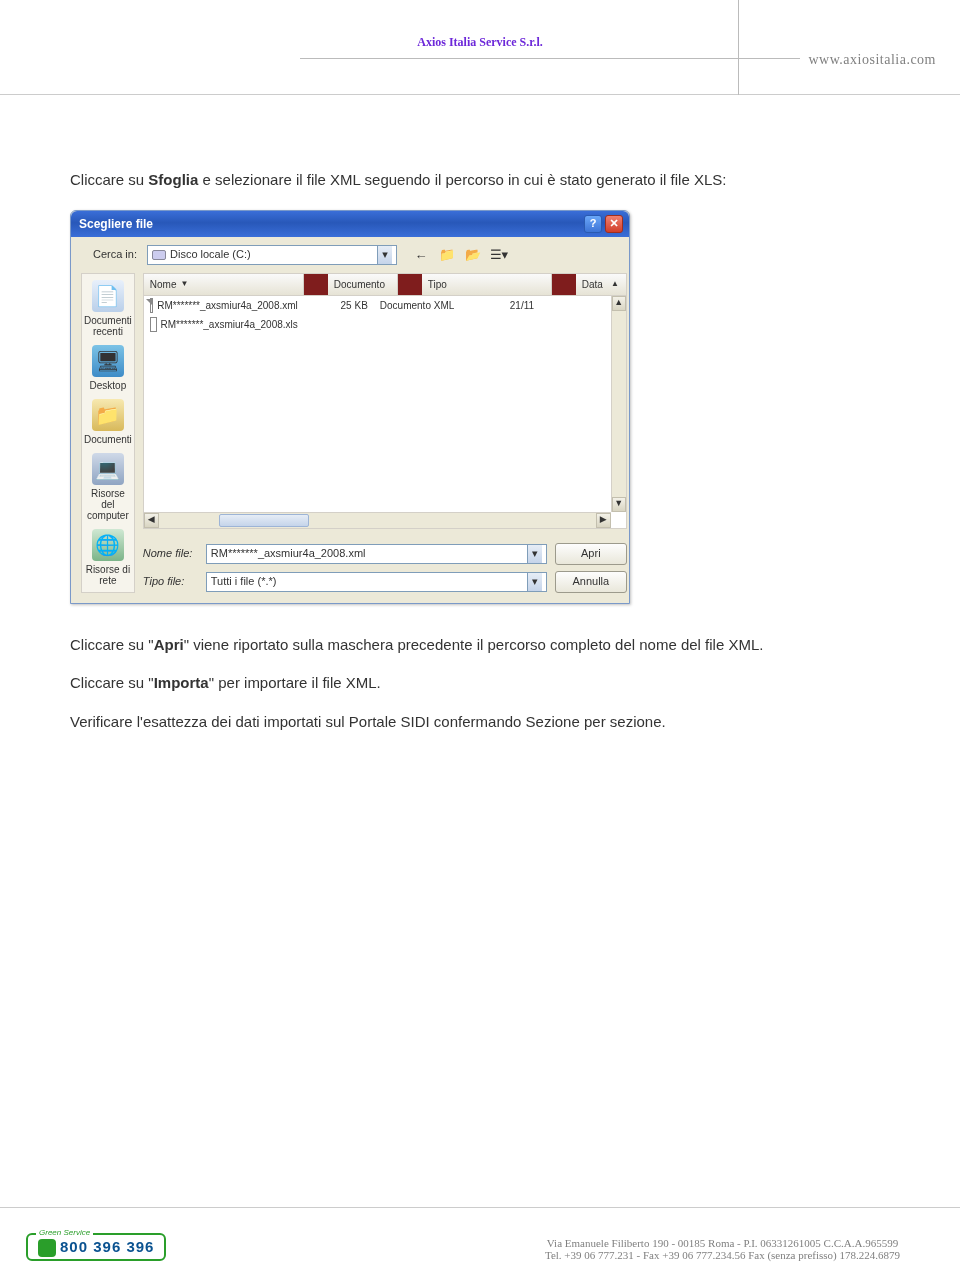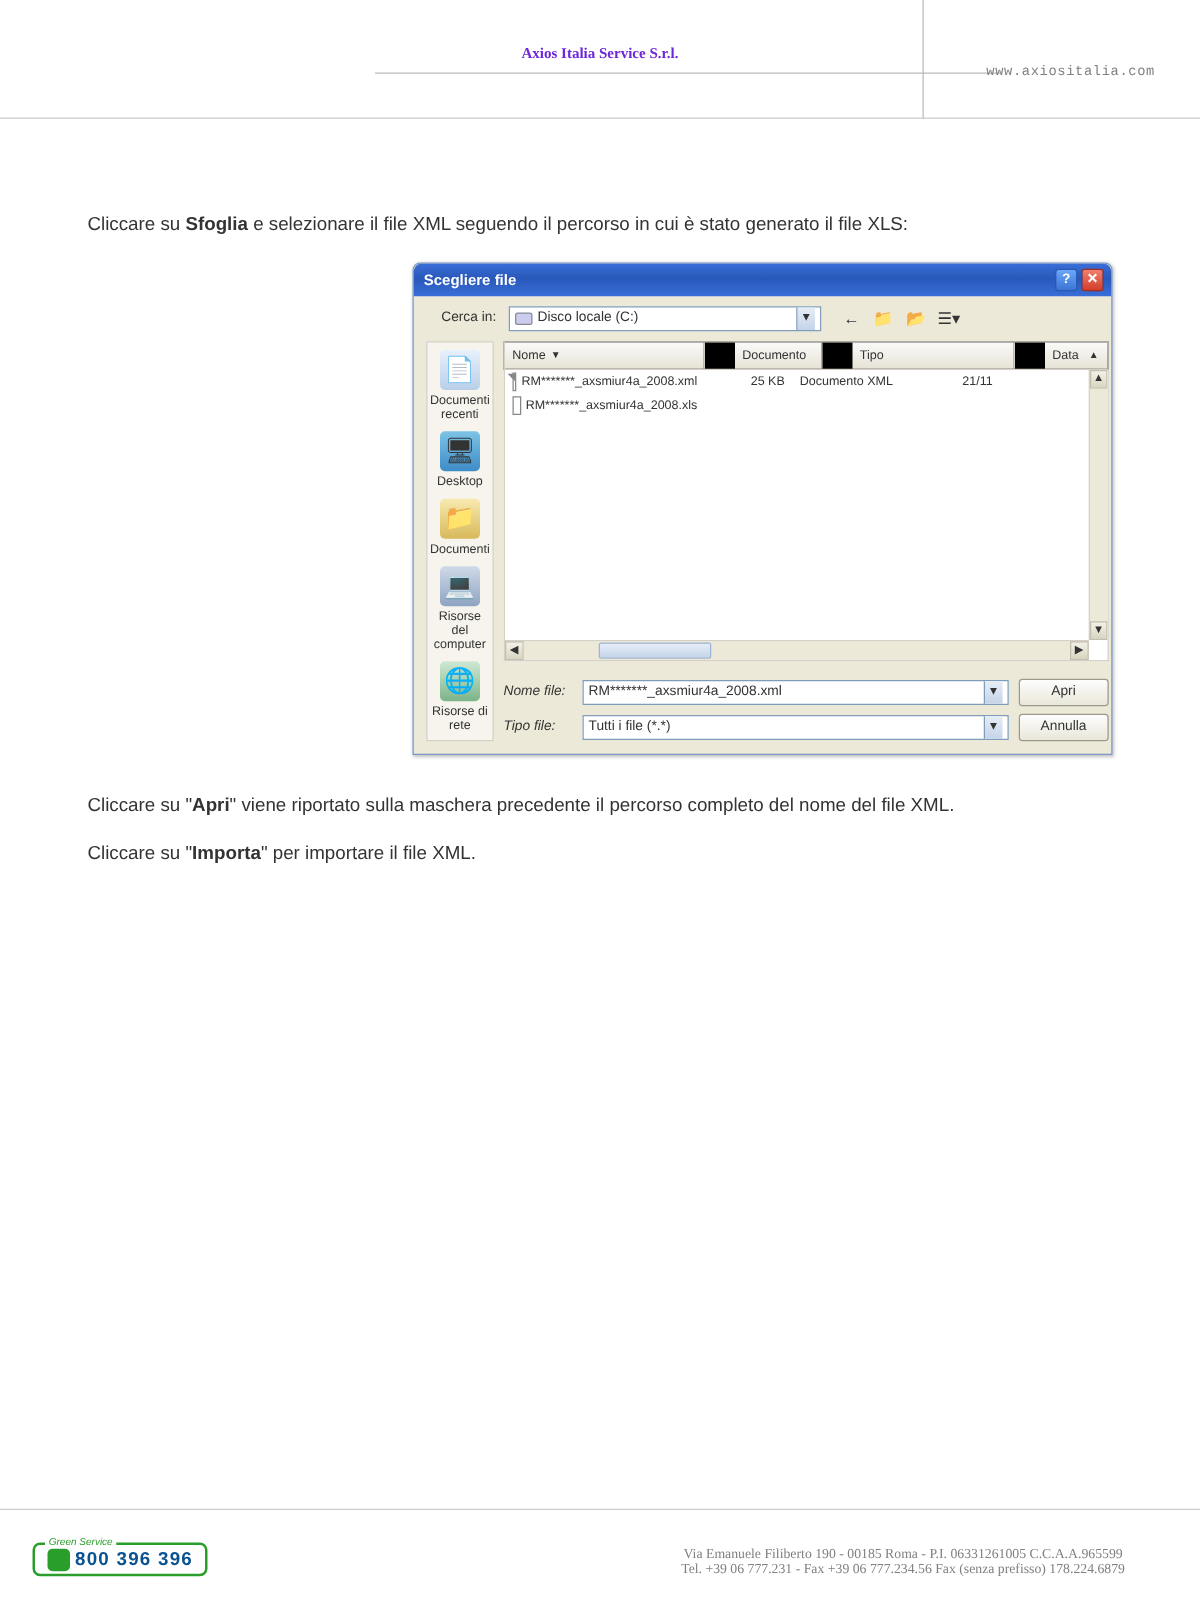--- a/index.html
+++ b/index.html
@@ -28,26 +28,26 @@
     top: 35px;
     left: 50%;
     transform: translateX(-50%);
     font-size: 12px;
     font-weight: bold;
     color: #6d28d9;
     font-family: Georgia, serif;
   }
   .website {
     position: absolute;
-    right: 36px;
+    right: 24px;
     top: 52px;
-    font-size: 11px;
+    font-size: 14px;
     color: #808080;
     letter-spacing: 0.5px;
-    font-family: Liberation Mono, monospace;
+    font-family: Liberation Serif, serif;
   }
   .header-line {
     position: absolute;
     top: 58px;
     left: 300px;
     right: 160px;
     height: 1px;
     background: #bbb;
   }
   .header-v1 {
@@ -58,21 +58,21 @@
     height: 95px;
     background: #bbb;
   }
   .content {
     padding: 70px 70px 0 70px;
     font-size: 15px;
     line-height: 1.5;
   }
   .content p { margin-bottom: 16px; }
   .bold { font-weight: bold; }
-  .dialog-wrap { margin: 18px 0 30px 0; display: flex; justify-content: flex-end; }
+  .dialog-wrap { margin: 18px 0 30px 0; display: flex; justify-content: flex-start; }
   .dialog {
     width: 560px;
     font-family: Tahoma, Arial, sans-serif;
     font-size: 11px;
     background: #ECE9D8;
     border: 1px solid #7a99c9;
     border-radius: 6px 6px 0 0;
     box-shadow: 1px 1px 3px rgba(0,0,0,0.25);
   }
   .titlebar {
@@ -131,21 +131,21 @@
     border-radius: 4px;
     display:flex; align-items:center; justify-content:center;
     font-size: 20px;
   }
   .file-area {
     flex: 1; display: flex; flex-direction: column;
   }
   .file-header {
     display: grid;
     grid-template-columns: 160px 70px 130px 50px;
-    background: #000000;
+    background: #7f1d1d;
     border: 1px solid #d4d0c8;
     font-size: 10px;
     gap: 24px;
   }
   .file-header .col {
     padding: 3px 6px; border-right: 1px solid #d4d0c8;
     background: linear-gradient(#fafafa,#e6e3d5);
     display:flex; align-items:center; gap:4px;
   }
   .file-list {
@@ -347,20 +347,21 @@
   </div>
 
   <p>
     <span>Cliccare su "</span><span class="bold">Apri</span><span>" viene riportato sulla maschera precedente il percorso completo del nome del file XML.</span>
   </p>
 
   <p>
     <span>Cliccare su "</span><span class="bold">Importa</span><span>" per importare il file XML.</span>
   </p>
 
+  <p>Verificare l'esattezza dei dati importati sul Portale SIDI confermando Sezione per sezione.</p>
 
 </div>
 
 <div class="footer">
   <div class="green-box">
     <span class="gs">Green Service</span>
     <span class="phone-icon"></span><span class="num">800 396 396</span>
   </div>
   <div class="footer-text">
     <div>Via Emanuele Filiberto 190 - 00185 Roma - P.I. 06331261005 C.C.A.A.965599</div>

